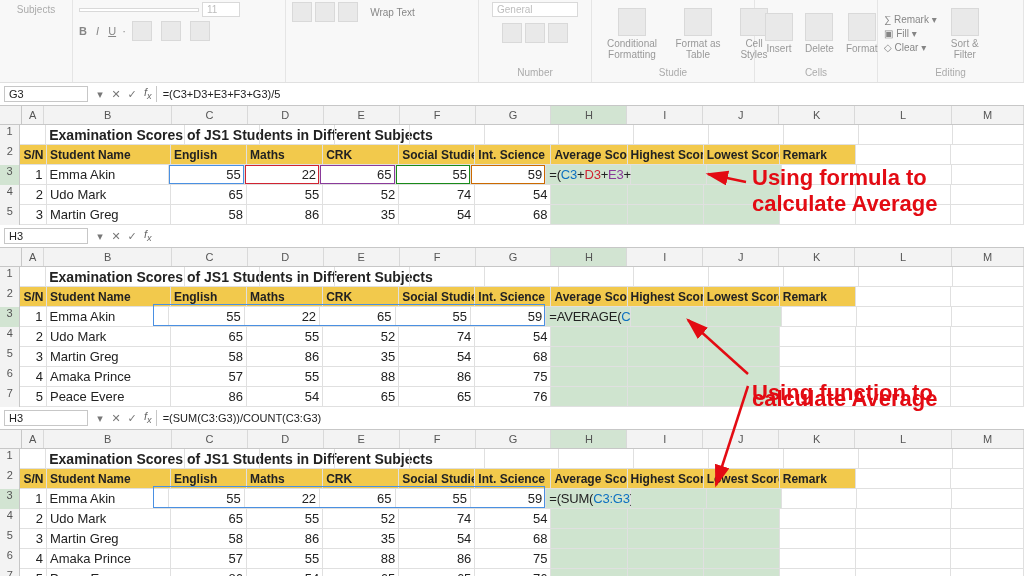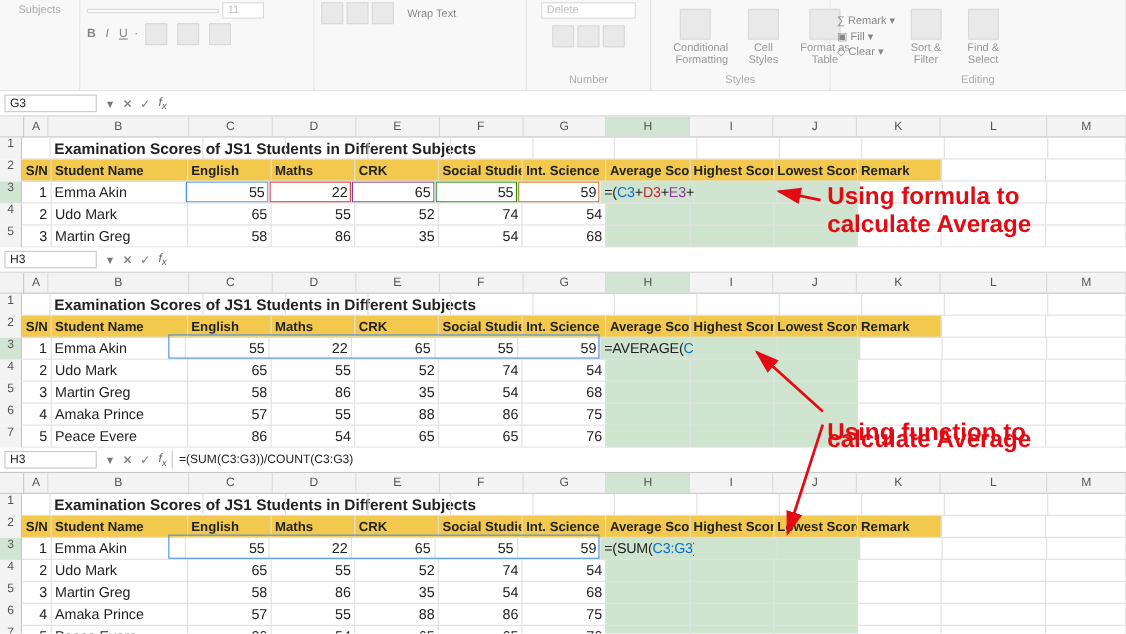--- a/index.html
+++ b/index.html
@@ -67,74 +67,88 @@
       <div class="row"><b>B</b>&nbsp;<i>I</i>&nbsp;<u>U</u>&nbsp;·&nbsp;<span class="ico"></span>&nbsp;<span class="ico"></span>&nbsp;<span class="ico"></span></div>
     </div>
   </div>
   <div class="group" style="width:180px">
     <div class="group-body" style="flex-direction:column;gap:6px;align-items:flex-start">
       <div class="row"><span class="ico"></span><span class="ico"></span><span class="ico"></span>&nbsp;&nbsp;<span style="font-size:10px">Wrap Text</span></div>
     </div>
   </div>
   <div class="group" style="width:100px">
     <div class="group-body" style="flex-direction:column;gap:6px">
-      <div class="box" style="width:76px">Delete</div>
+      <div class="box" style="width:76px">General</div>
       <div class="row">
           <span class="ico"></span>
           <span class="ico"></span>
           <span class="ico"></span>
         </div>
     </div>
     <div class="group-label">Number</div>
   </div>
   <div class="group" style="width:150px">
     <div class="group-body">
       <div class="btn">
           <div class="ico big"></div>
-          <span style="width:60px;text-align:right">Conditional Formatting</span>
+          <span style="width:60px;text-align:center">Conditional Formatting</span>
+        </div>
+      <div class="btn">
+          <div class="ico big"></div>
+          <span style="width:48px;text-align:center">Format as Table</span>
         </div>
       <div class="btn">
           <div class="ico big"></div>
           <span style="width:40px;text-align:center">Cell Styles</span>
         </div>
-      <div class="btn">
-          <div class="ico big"></div>
-          <span style="width:48px;text-align:center">Format as Table</span>
-        </div>
-    </div>
-    <div class="group-label">Styles</div>
+    </div>
+    <div class="group-label">Studie</div>
+  </div>
+  <div class="group" style="width:110px">
+    <div class="group-body">
+      <div class="btn">
+          <div class="ico big"></div>
+          <span>Insert</span>
+        </div>
+      <div class="btn">
+          <div class="ico big"></div>
+          <span>Delete</span>
+        </div>
+      <div class="btn">
+          <div class="ico big"></div>
+          <span>Format</span>
+        </div>
+    </div>
+    <div class="group-label">Cells</div>
   </div>
   <div class="group" style="flex:1">
     <div class="group-body">
       <div style="font-size:10px;line-height:14px">
         <div>∑ <span>Remark</span> ▾</div>
         <div>▣ <span>Fill</span> ▾</div>
         <div>◇ <span>Clear</span> ▾</div>
       </div>
       <div class="btn">
           <div class="ico big"></div>
           <span style="width:40px;text-align:center">Sort &amp; Filter</span>
-        </div>
-      <div class="btn">
-          <div class="ico big"></div>
-          <span style="width:40px;text-align:center">Find &amp; Select</span>
         </div>
     </div>
     <div class="group-label">Editing</div>
   </div>
 </div>
 
 <div id="blocks">
     <div class="block">
       <div class="fbar">
     <div class="namebox">G3</div>
     <div class="fx-btn">▾</div>
     <div class="fx-btn">✕</div>
     <div class="fx-btn">✓</div>
     <div class="fx-lbl">f<sub>x</sub></div>
+    <div class="fx-input">=(C3+D3+E3+F3+G3)/5</div>
   </div>
       <div class="colhdr">
         <div class="rowhdr" style="height:18px;border-bottom:1px solid #c7c7c7"></div>
         <div class="ch wA ">A</div>
         <div class="ch wB ">B</div>
         <div class="ch wC ">C</div>
         <div class="ch wD ">D</div>
         <div class="ch wE ">E</div>
         <div class="ch wF ">F</div>
         <div class="ch wG ">G</div>

